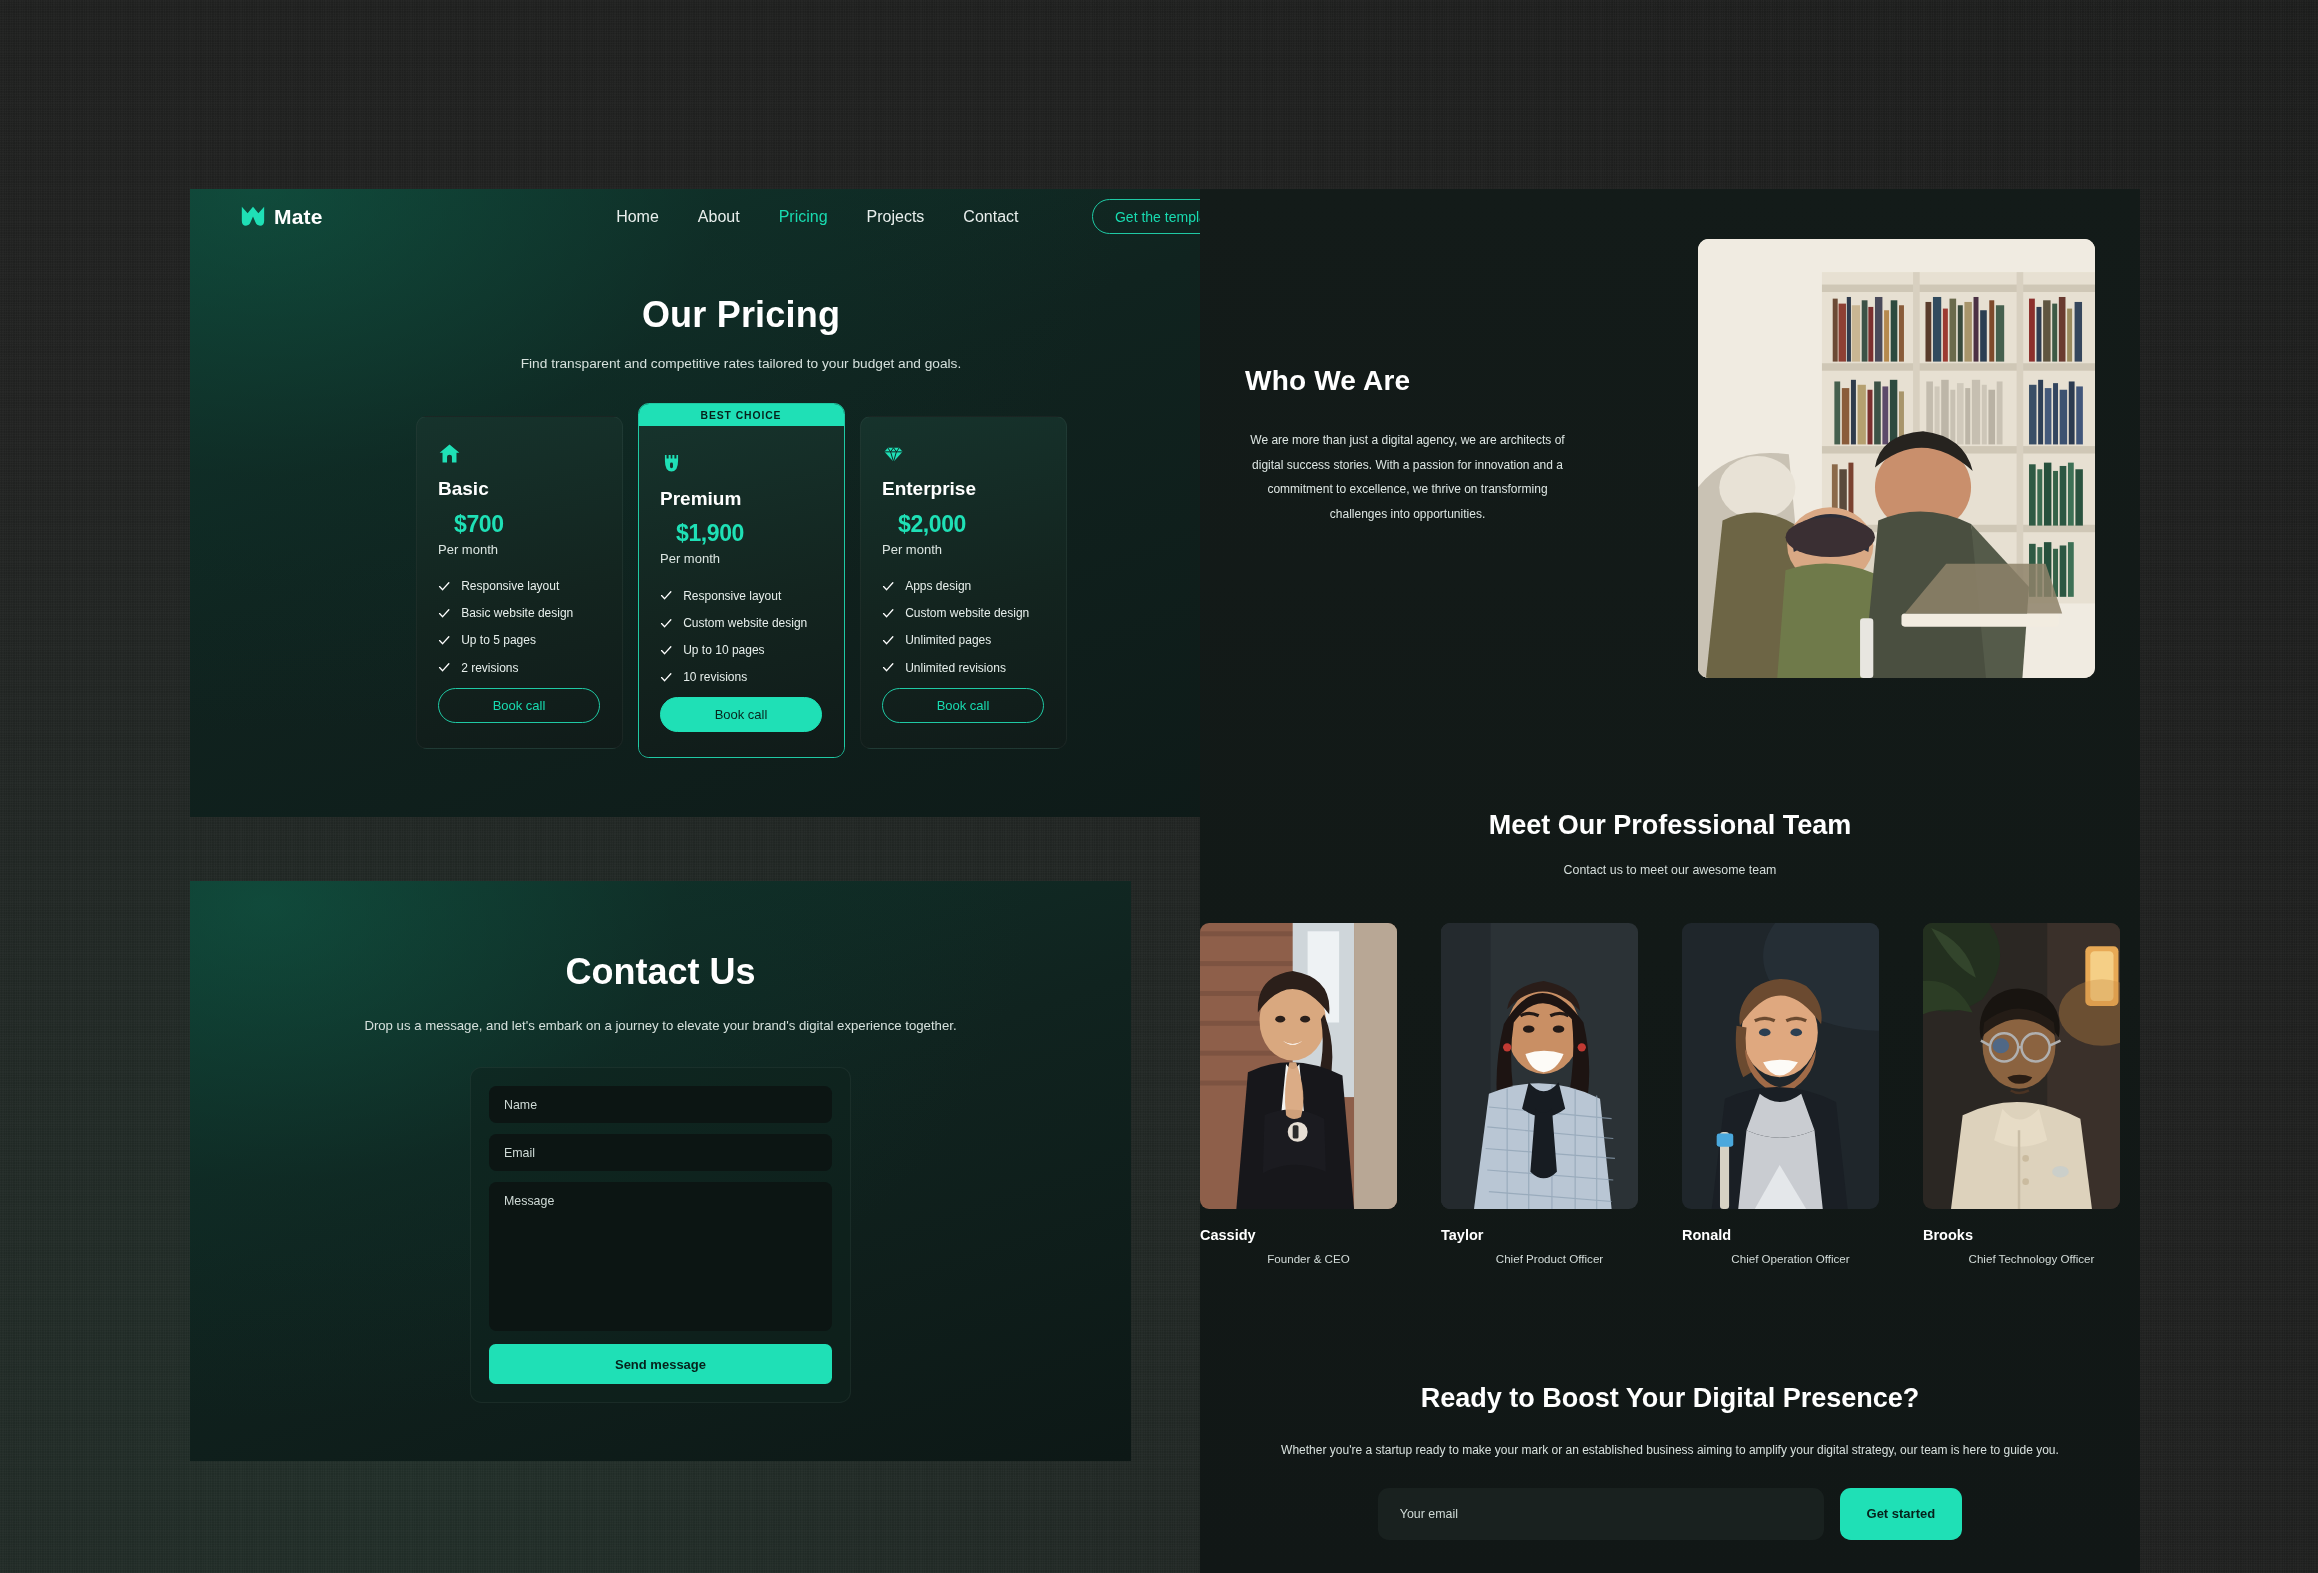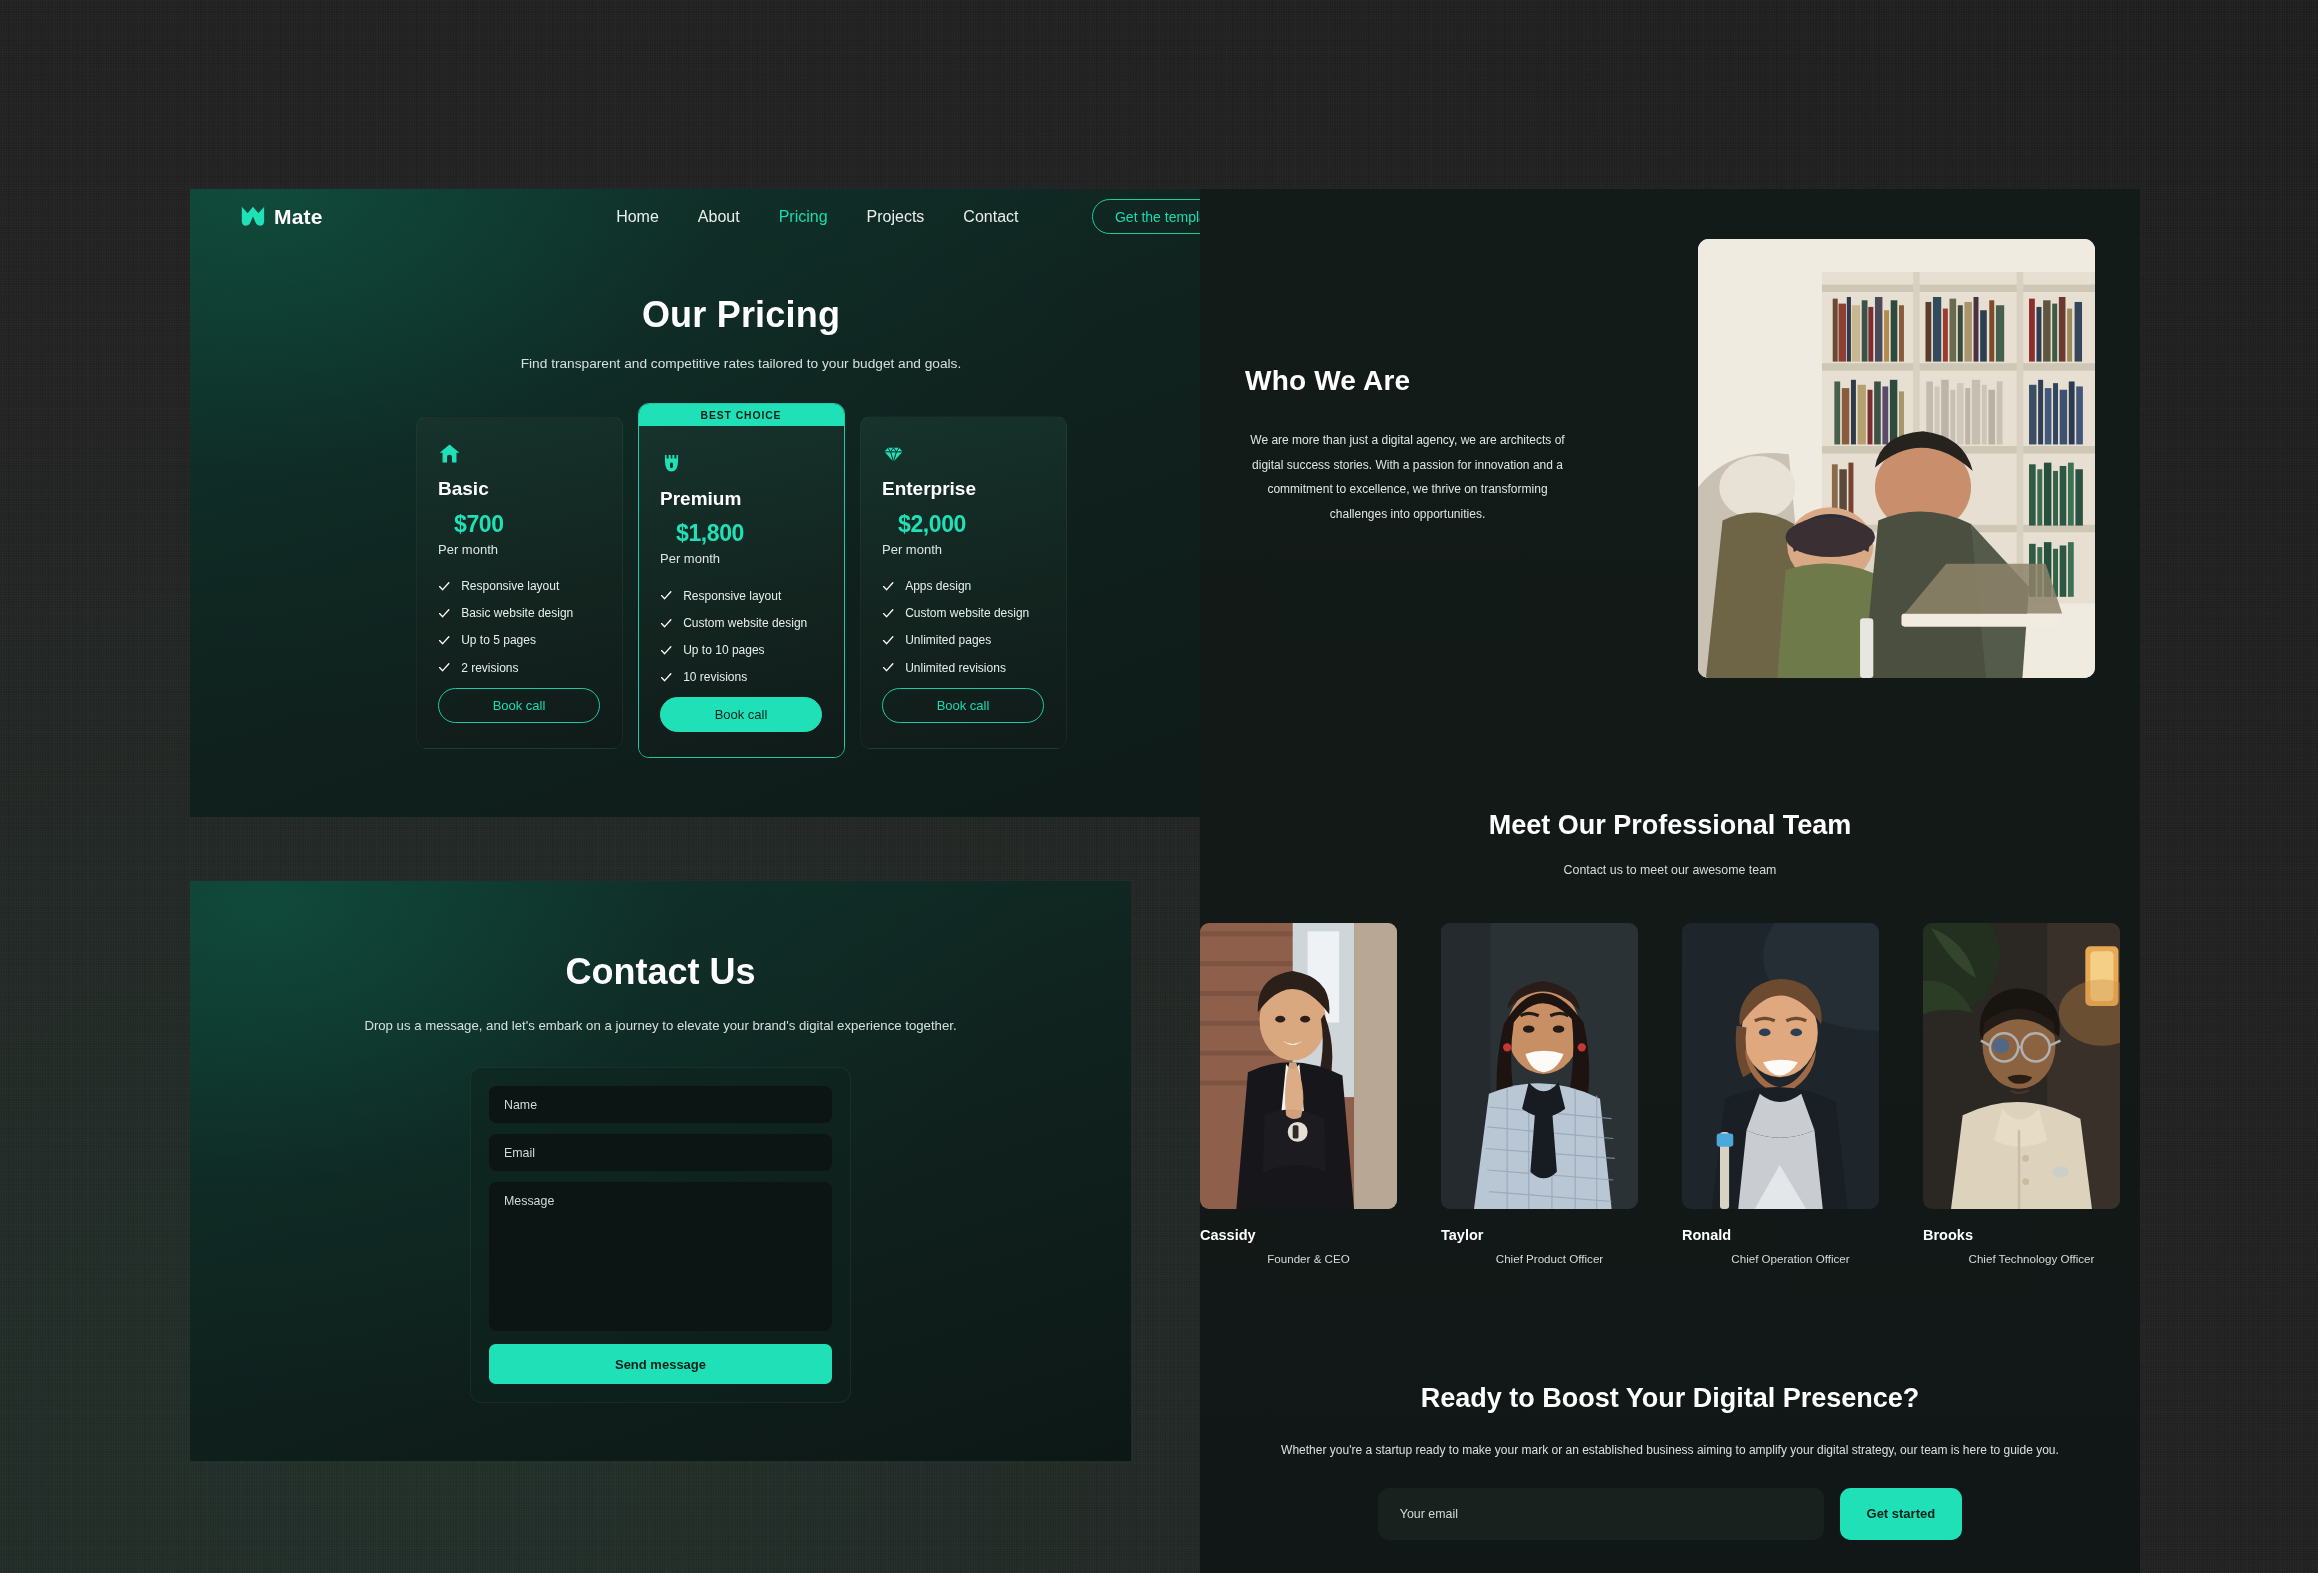--- a/index.html
+++ b/index.html
@@ -219,21 +219,21 @@
       <div class="plan featured">
         <div class="best-badge">BEST CHOICE</div>
         <div class="plan-body">
           <span class="plan-icon">
             <svg viewBox="0 0 28 28">
                 <path d="M8 5 L8 9 L10.5 9 L10.5 5 L13 5 L13 9 L15 9 L15 5 L17.5 5 L17.5 9 L20 9 L20 5 L22 5 L22 12 Q22 25 14 25 Q6 25 6 12 L6 5 Z" fill="#1fe0b6"></path>
                 <rect x="12.2" y="14" width="3.6" height="7" rx="1.8" fill="#16332c"></rect>
               </svg>
           </span>
           <div class="plan-name">Premium</div>
-          <div class="plan-price">$1,800</div>
+          <div class="plan-price">$1,900</div>
           <div class="plan-period">Per month</div>
           <ul class="plan-feats">
             <li>
                 <span class="chk"><svg viewBox="0 0 16 16">
                     <path d="M2 8.5 L6 12.5 L14 3.5" stroke="#fff" stroke-width="1.7" fill="none" stroke-linecap="round" stroke-linejoin="round"></path>
                   </svg></span>
                 <span>Responsive layout</span>
               </li>
             <li>
                 <span class="chk"><svg viewBox="0 0 16 16">

